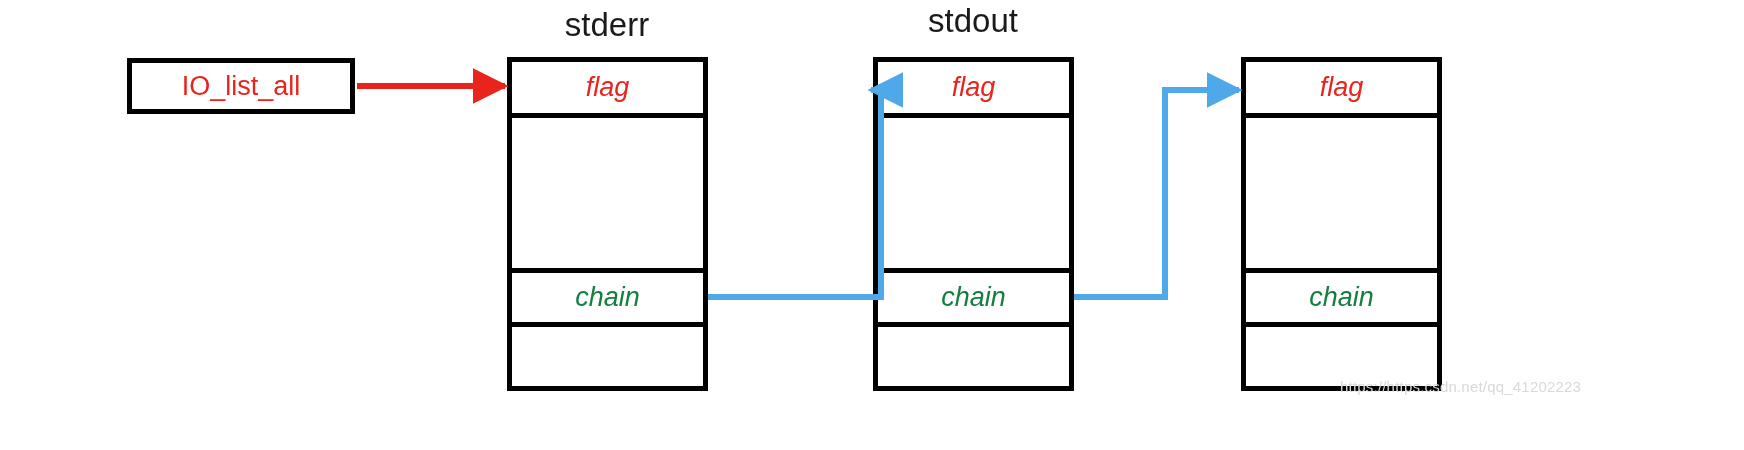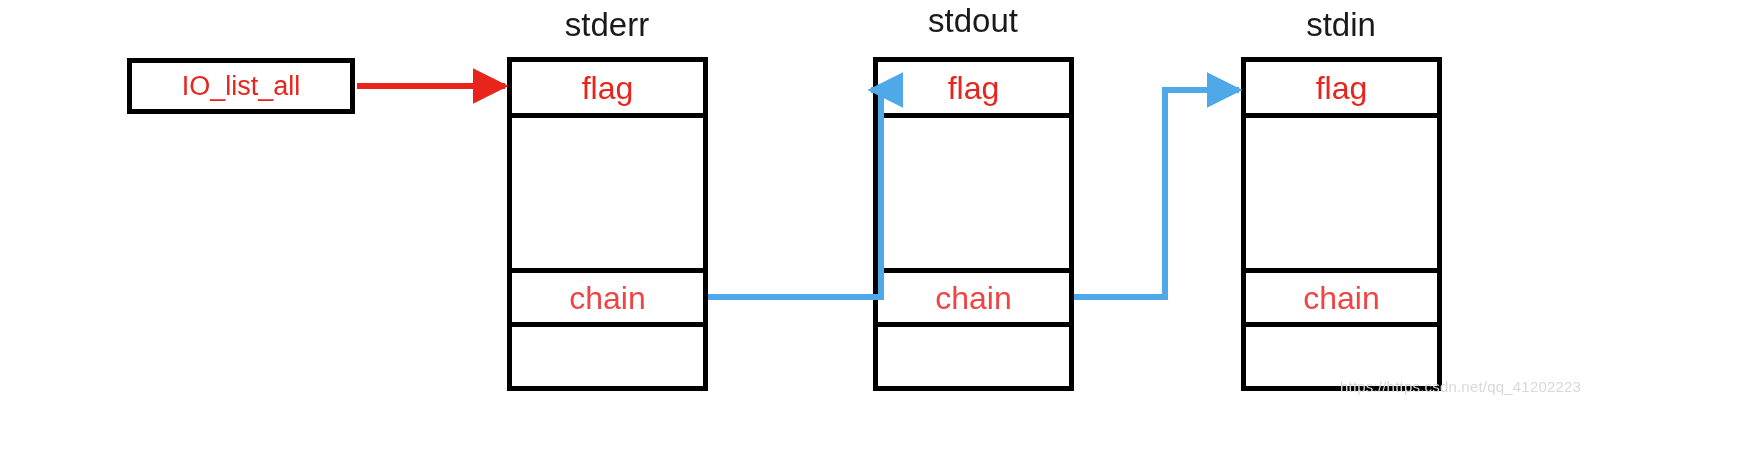--- a/index.html
+++ b/index.html
@@ -19,26 +19,27 @@
     background:#ffffff;
     display:flex;
     flex-direction:column;
   }
   .srow{
     box-sizing:border-box;
     display:flex;
     align-items:center;
     justify-content:center;
     border-bottom:5px solid #000000;
-    font-size:32px;
+    font-size:27px;
     line-height:1;
+    font-style:italic;
   }
   .srow:last-child{border-bottom:none;}
   .srow.flag{color:#e8241c;}
-  .srow.chain{color:#ef4444;}
+  .srow.chain{color:#15803d;}
   .srow.blank{color:transparent;}
 
   
   .headbox{
     position:absolute;
     border:5px solid #000000;
     box-sizing:border-box;
     background:#ffffff;
     display:flex;align-items:center;justify-content:center;
     color:#e8241c;
@@ -71,21 +72,20 @@
     letter-spacing:.2px;
   }
 </style>
 </head>
 <body>
 
 <div id="stage">
 
   <div class="title" style="left:507px;top:8px;width:200px;">stderr</div>
   <div class="title" style="left:873px;top:4px;width:200px;">stdout</div>
-  <div class="title" style="left:1241px;top:8px;width:200px;">stdin</div>
 
   <div class="headbox" style="left:127px;top:58px;width:228px;height:56px;">
     <span>IO_list_all</span>
   </div>
 
   <div class="struct" style="left:507px;top:57px;width:201px;height:334px;">
     <div class="srow flag" style="height:58px;">flag</div>
     <div class="srow blank" style="height:160px;"></div>
     <div class="srow chain" style="height:55px;">chain</div>
     <div class="srow blank" style="height:61px;"></div>

